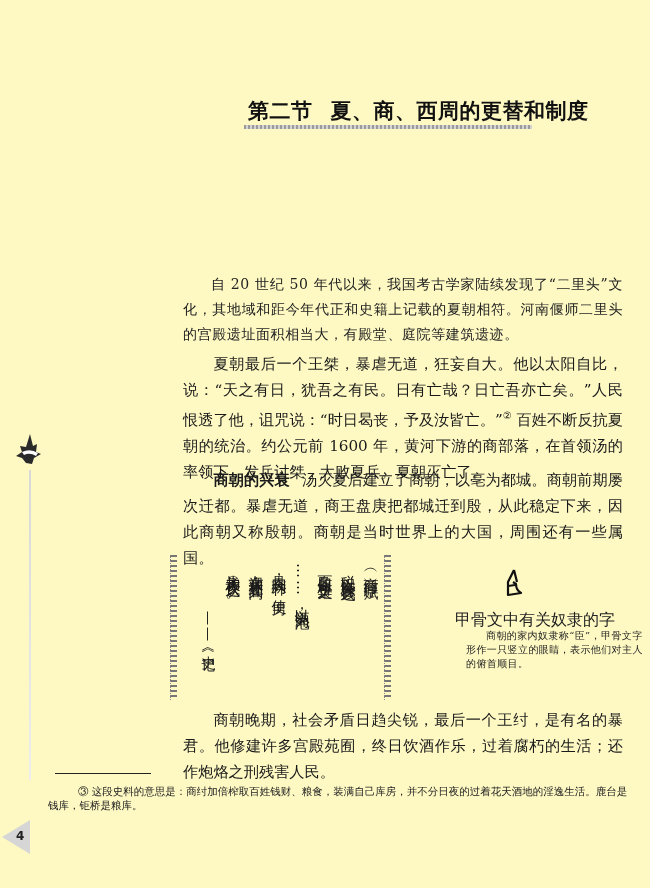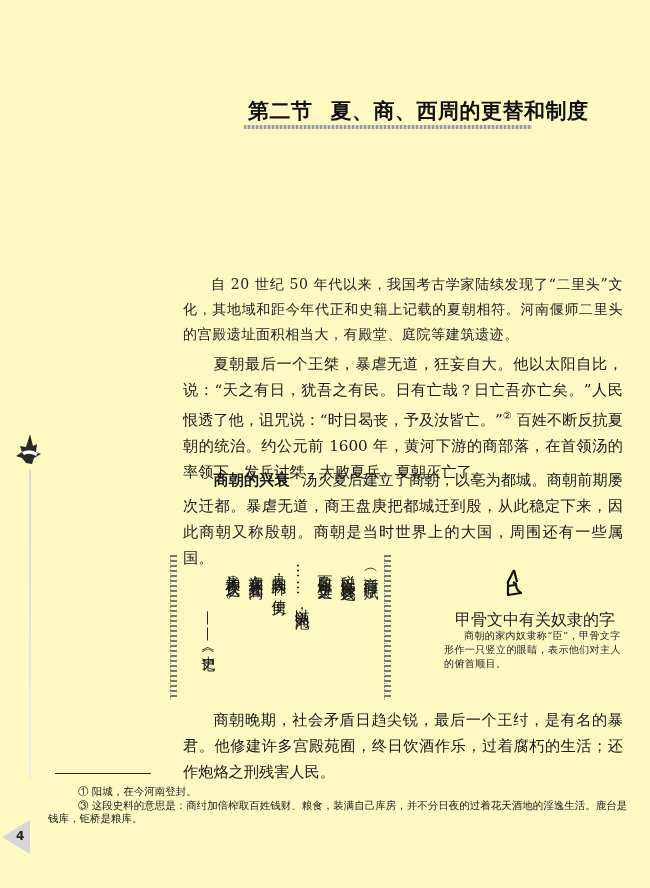--- a/index.html
+++ b/index.html
@@ -27,21 +27,21 @@
   .border-v { position:absolute; top:0; width:6px; height:145px;
               background:repeating-linear-gradient(180deg,#777 0 2px,transparent 2px 5px);
               border-left:1px dotted #888; }
   .vcol { position:absolute; top:8px; writing-mode:vertical-rl; font-family:"DejaVu Sans","Liberation Sans",sans-serif;
           font-size:15px; letter-spacing:2px; color:#1a1a1a; line-height:1; }
   .vsrc { position:absolute; top:56px; writing-mode:vertical-rl; font-size:14px; letter-spacing:2px;
           font-family:"DejaVu Serif","Liberation Serif",serif; line-height:1; }
 
   .glyph { position:absolute; left:503px; top:568px; width:22px; height:30px; }
   .caption { position:absolute; left:455px; top:610px; font-size:16px; color:#222; }
-  .cap-body { position:absolute; left:444px; top:629px; width:180px; font-size:10px; line-height:14px;
+  .cap-body { position:absolute; left:466px; top:629px; width:180px; font-size:10px; line-height:14px;
               text-indent:2em; color:#222; letter-spacing:0.4px; }
 
   .fn-rule { position:absolute; left:55px; top:773px; width:96px; height:1px; background:#222; }
   .footnotes { position:absolute; left:48px; top:785px; width:585px; font-size:10.5px; line-height:13.5px; color:#222; }
   .fn { text-indent:30px; }
   .pagenum-tab { position:absolute; left:0; top:820px; width:30px; height:34px; }
   .pagenum { position:absolute; left:16px; top:829px; font-family:"DejaVu Sans","Liberation Sans",sans-serif;
              font-weight:bold; font-size:12px; color:#222; }
 </style>
 </head>
@@ -94,21 +94,20 @@
   </svg>
   <div class="caption">甲骨文中有关奴隶的字</div>
   <div class="cap-body">商朝的家内奴隶称“臣”，甲骨文字形作一只竖立的眼睛，表示他们对主人的俯首顺目。</div>
 
   <div class="para" style="top:707px">
     <span>商朝晚期，社会矛盾日趋尖锐，最后一个王纣，是有名的暴君。他修建许多宫殿苑囿，终日饮酒作乐，过着腐朽的生活；还作炮烙之刑残害人民。</span>
   </div>
 
   <div class="fn-rule"></div>
   <div class="footnotes">
-    <div class="fn">① 阳城，在今河南登封。</div>
     <div class="fn">③ 这段史料的意思是：商纣加倍榨取百姓钱财、粮食，装满自己库房，并不分日夜的过着花天酒地的淫逸生活。鹿台是钱库，钜桥是粮库。</div>
   </div>
 
   <svg class="pagenum-tab" viewBox="0 0 30 34">
     <path d="M30 0 L30 34 L2 17 Z" fill="#d6d6d6"></path>
   </svg>
   <div class="pagenum">4</div>
 </div>
 
 </body></html>

